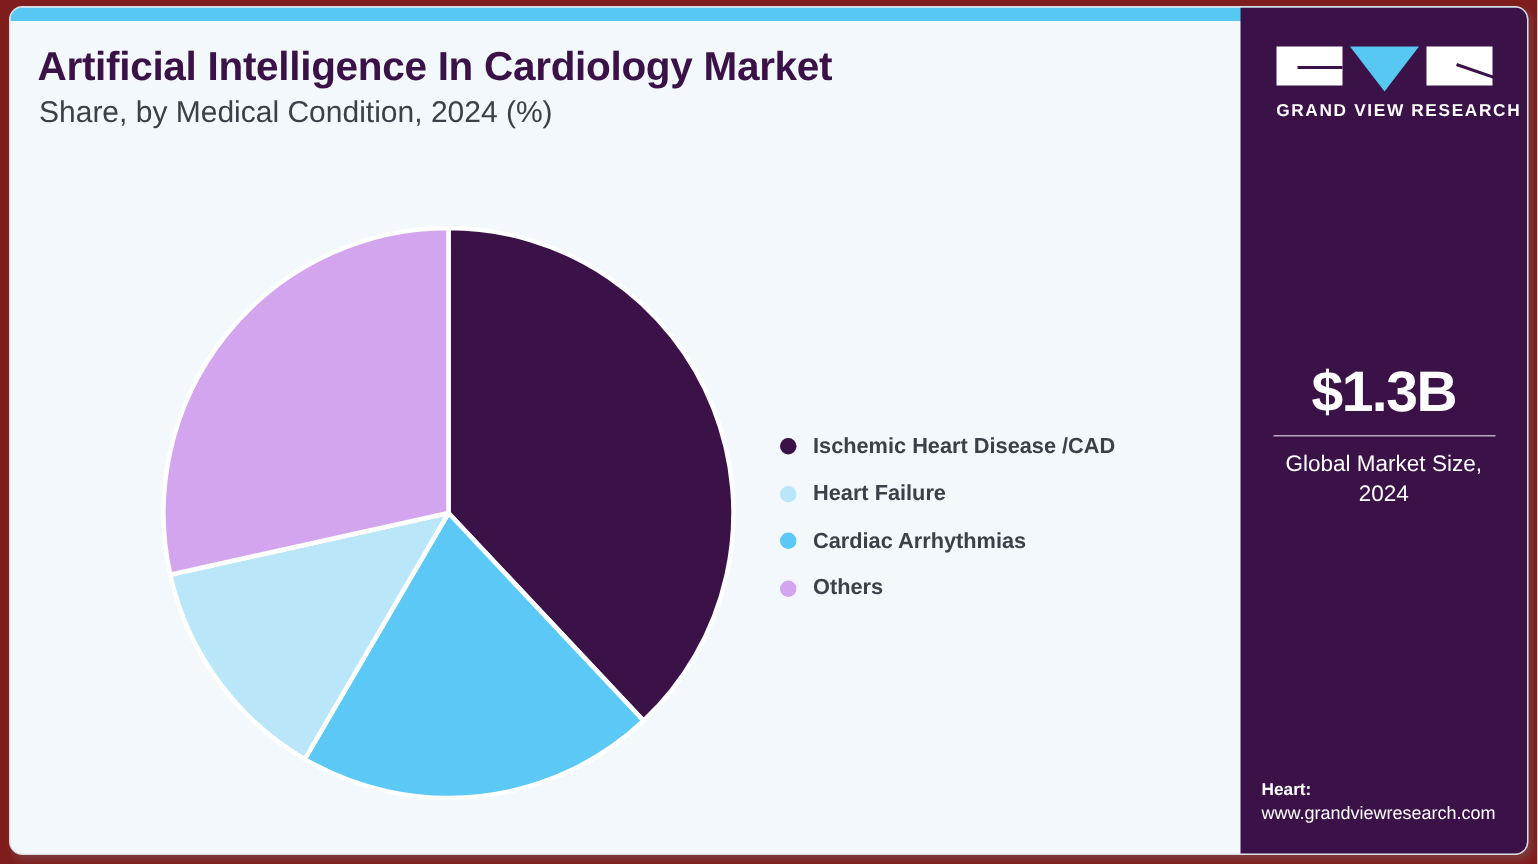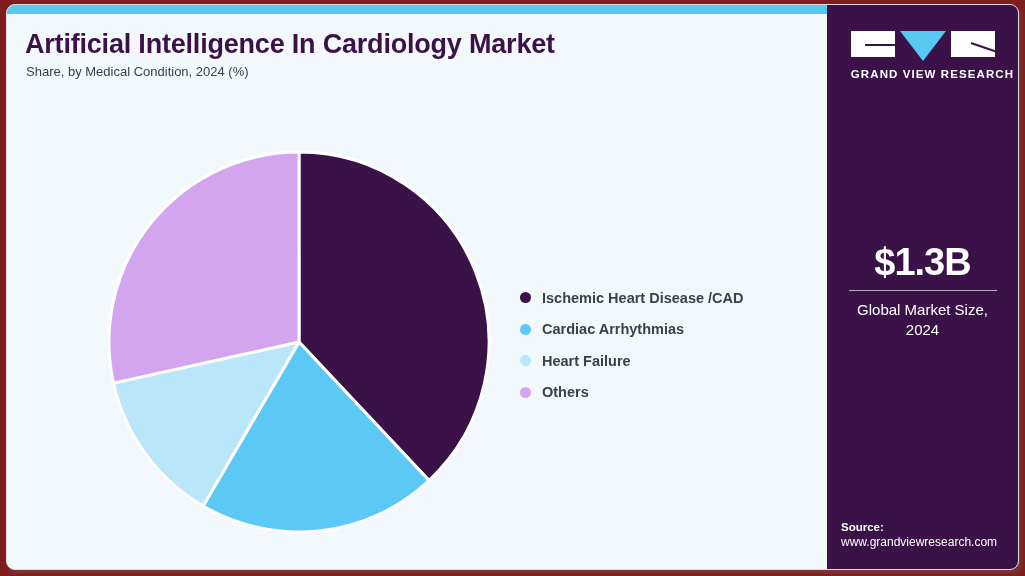--- a/index.html
+++ b/index.html
@@ -64,21 +64,21 @@
     font-size: 27px;
     font-weight: bold;
     color: #3b1248;
     letter-spacing: -0.2px;
     white-space: nowrap;
   }
   .subtitle {
     position: absolute;
     left: 19px;
     top: 50px;
-    font-size: 13px;
+    font-size: 20px;
     color: #3c4049;
     white-space: nowrap;
   }
 
   
   .pie-wrap {
     position: absolute;
     left: 95px;
     top: 128px;
     width: 400px;
@@ -255,26 +255,26 @@
             </g>
         </svg>
       </div>
 
       <div class="legend">
         <div class="legend-row">
           <span class="legend-dot" style="background:#3b1248"></span>
           <span class="legend-label">Ischemic Heart Disease /CAD</span>
         </div>
         <div class="legend-row">
+          <span class="legend-dot" style="background:#b9e6f9"></span>
+          <span class="legend-label">Heart Failure</span>
+        </div>
+        <div class="legend-row">
           <span class="legend-dot" style="background:#5bc8f5"></span>
           <span class="legend-label">Cardiac Arrhythmias</span>
-        </div>
-        <div class="legend-row">
-          <span class="legend-dot" style="background:#b9e6f9"></span>
-          <span class="legend-label">Heart Failure</span>
         </div>
         <div class="legend-row">
           <span class="legend-dot" style="background:#d3a5ee"></span>
           <span class="legend-label">Others</span>
         </div>
       </div>
 
     </div>
 
     <div class="right-pane">
@@ -288,20 +288,20 @@
         <div class="logo-text">GRAND VIEW RESEARCH</div>
       </div>
 
       <div class="stat-block">
         <div class="stat-value">$1.3B</div>
         <div class="stat-rule"></div>
         <div class="stat-label">Global Market Size, 2024</div>
       </div>
 
       <div class="source-block">
-        <div class="source-head">Source:</div>
+        <div class="source-head">Heart:</div>
         <div class="source-url">www.grandviewresearch.com</div>
       </div>
 
     </div>
 
   </div>
 </div>
 
 </body></html>

